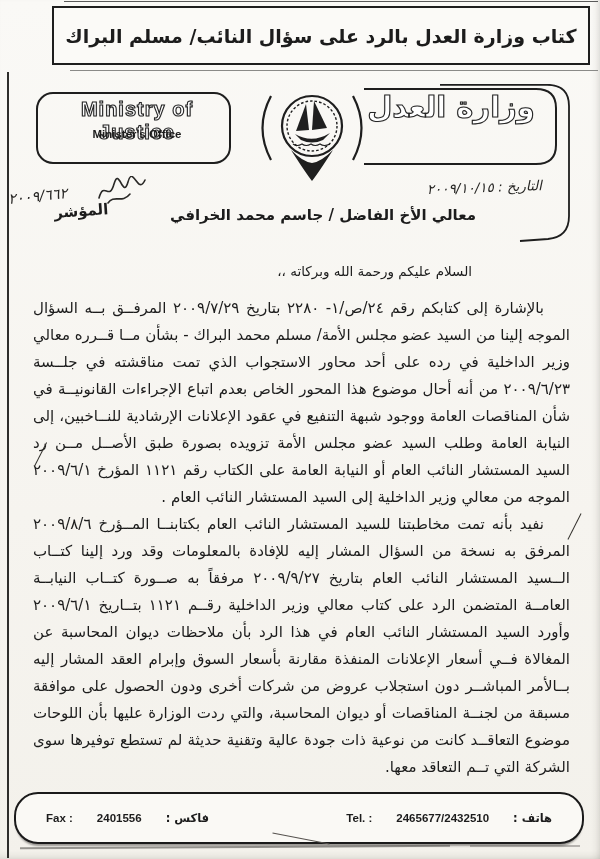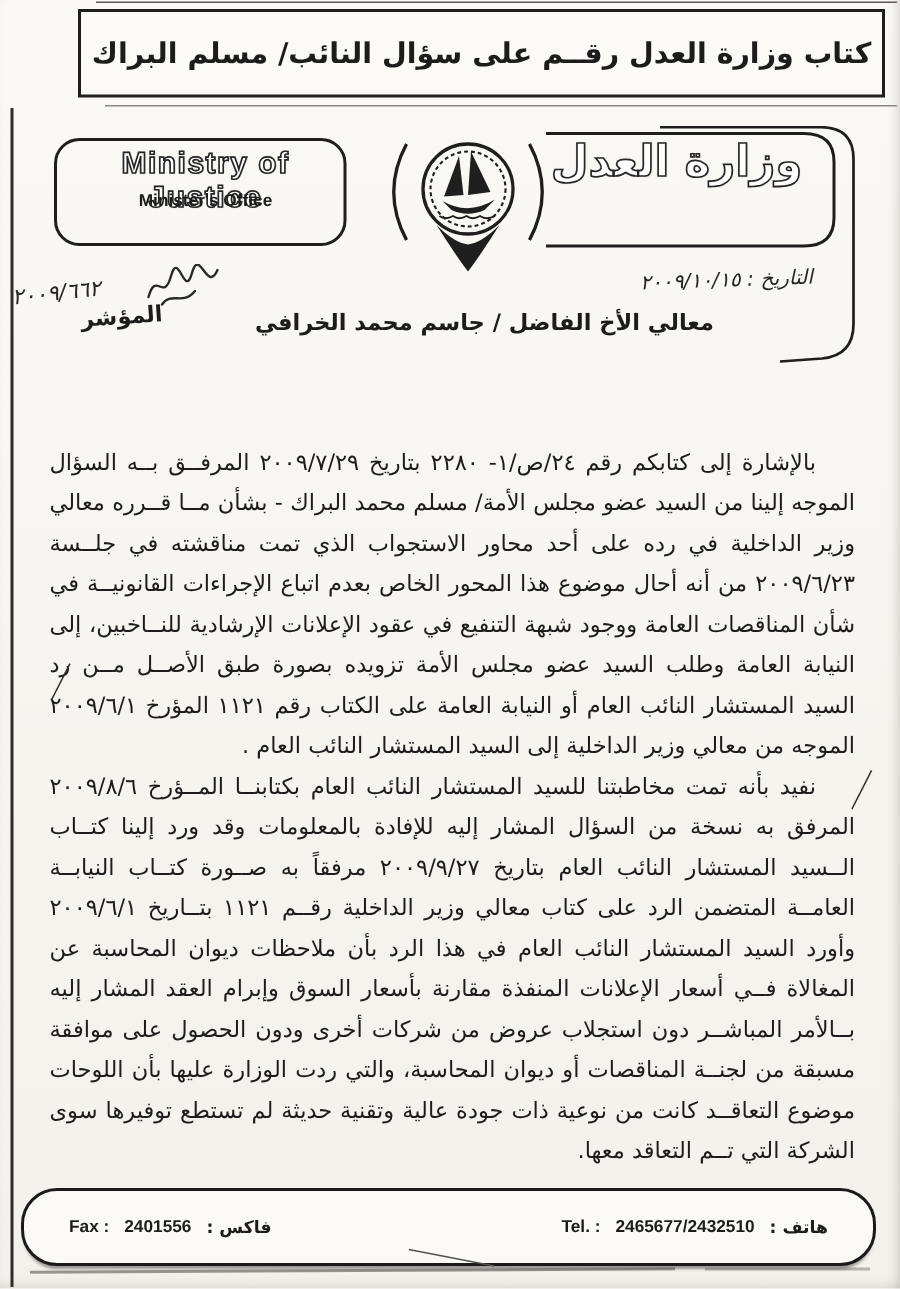--- a/index.html
+++ b/index.html
@@ -53,31 +53,31 @@
   }
   .letter-body p{margin:0;text-indent:26px;}
   
   .footer-box{
     position:absolute;left:14px;top:792px;width:570px;height:52px;box-sizing:border-box;
     border:2.5px solid #1a1a1a;border-radius:24px;background:#faf9f5;
     display:flex;align-items:center;justify-content:space-between;padding:0 30px;
     box-shadow:0 4px 2px -2px rgba(40,38,35,.45);
     font-size:11.5px;font-weight:700;font-family:"Liberation Sans","DejaVu Sans",sans-serif;
   }
-  .contact-group{display:flex;align-items:center;gap:10px;white-space:nowrap;}
+  .contact-group{display:flex;align-items:center;gap:24px;white-space:nowrap;}
   .ar-label{direction:rtl;font-family:"DejaVu Sans",sans-serif;}
 </style>
 </head>
 <body>
 
 <div class="page">
 
   <div class="banner-outer-top"></div>
   <div class="banner-box">
-    <div class="banner-title">كتاب وزارة العدل رقــم على سؤال النائب/ مسلم البراك</div>
+    <div class="banner-title">كتاب وزارة العدل بالرد على سؤال النائب/ مسلم البراك</div>
   </div>
   <div class="banner-under-line"></div>
 
   <div class="scan-line-left"></div>
 
   <div class="letterhead">
     <svg width="600" height="172" viewBox="0 0 600 172">
       <g fill="none" stroke="#1e1e1e" stroke-width="2">
 
         <rect x="25" y="9" width="193" height="70" rx="16"></rect>
@@ -119,20 +119,21 @@
       <path d="M3 22 C 8 4, 13 26, 18 8 S 27 24, 32 6 S 42 20, 49 4 M 12 27 C 18 18, 26 28, 34 18" fill="none" stroke="#2a2927" stroke-width="1.6" stroke-linecap="round"></path>
     </svg>
     <div class="index-value hand">٢٠٠٩/٦٦٢</div>
     <div class="index-stamp">المؤشر</div>
   </div>
 
   <div class="recipient">
     <div>معالي الأخ الفاضل / جاسم محمد الخرافي</div>
   </div>
 
+  <div class="greeting">السلام عليكم ورحمة الله وبركاته ،،</div>
 
   <div class="letter-body">
     <p>بالإشارة إلى كتابكم رقم ٢٤/ص/١- ٢٢٨٠ بتاريخ ٢٠٠٩/٧/٢٩ المرفــق بــه السؤال الموجه إلينا من السيد عضو مجلس الأمة/ مسلم محمد البراك - بشأن مــا قــرره معالي وزير الداخلية في رده على أحد محاور الاستجواب الذي تمت مناقشته في جلــسة ٢٠٠٩/٦/٢٣ من أنه أحال موضوع هذا المحور الخاص بعدم اتباع الإجراءات القانونيــة في شأن المناقصات العامة ووجود شبهة التنفيع في عقود الإعلانات الإرشادية للنــاخبين، إلى النيابة العامة وطلب السيد عضو مجلس الأمة تزويده بصورة طبق الأصــل مــن رد السيد المستشار النائب العام أو النيابة العامة على الكتاب رقم ١١٢١ المؤرخ ٢٠٠٩/٦/١ الموجه من معالي وزير الداخلية إلى السيد المستشار النائب العام .</p>
     <p>نفيد بأنه تمت مخاطبتنا للسيد المستشار النائب العام بكتابنــا المــؤرخ ٢٠٠٩/٨/٦ المرفق به نسخة من السؤال المشار إليه للإفادة بالمعلومات وقد ورد إلينا كتــاب الــسيد المستشار النائب العام بتاريخ ٢٠٠٩/٩/٢٧ مرفقاً به صــورة كتــاب النيابــة العامــة المتضمن الرد على كتاب معالي وزير الداخلية رقــم ١١٢١ بتــاريخ ٢٠٠٩/٦/١ وأورد السيد المستشار النائب العام في هذا الرد بأن ملاحظات ديوان المحاسبة عن المغالاة فــي أسعار الإعلانات المنفذة مقارنة بأسعار السوق وإبرام العقد المشار إليه بــالأمر المباشــر دون استجلاب عروض من شركات أخرى ودون الحصول على موافقة مسبقة من لجنــة المناقصات أو ديوان المحاسبة، والتي ردت الوزارة عليها بأن اللوحات موضوع التعاقــد كانت من نوعية ذات جودة عالية وتقنية حديثة لم تستطع توفيرها سوى الشركة التي تــم التعاقد معها.</p>
   </div>
 
   <div class="margin-slash slash-left"></div>
   <div class="margin-slash slash-right"></div>
 
   <div class="footer-box">

